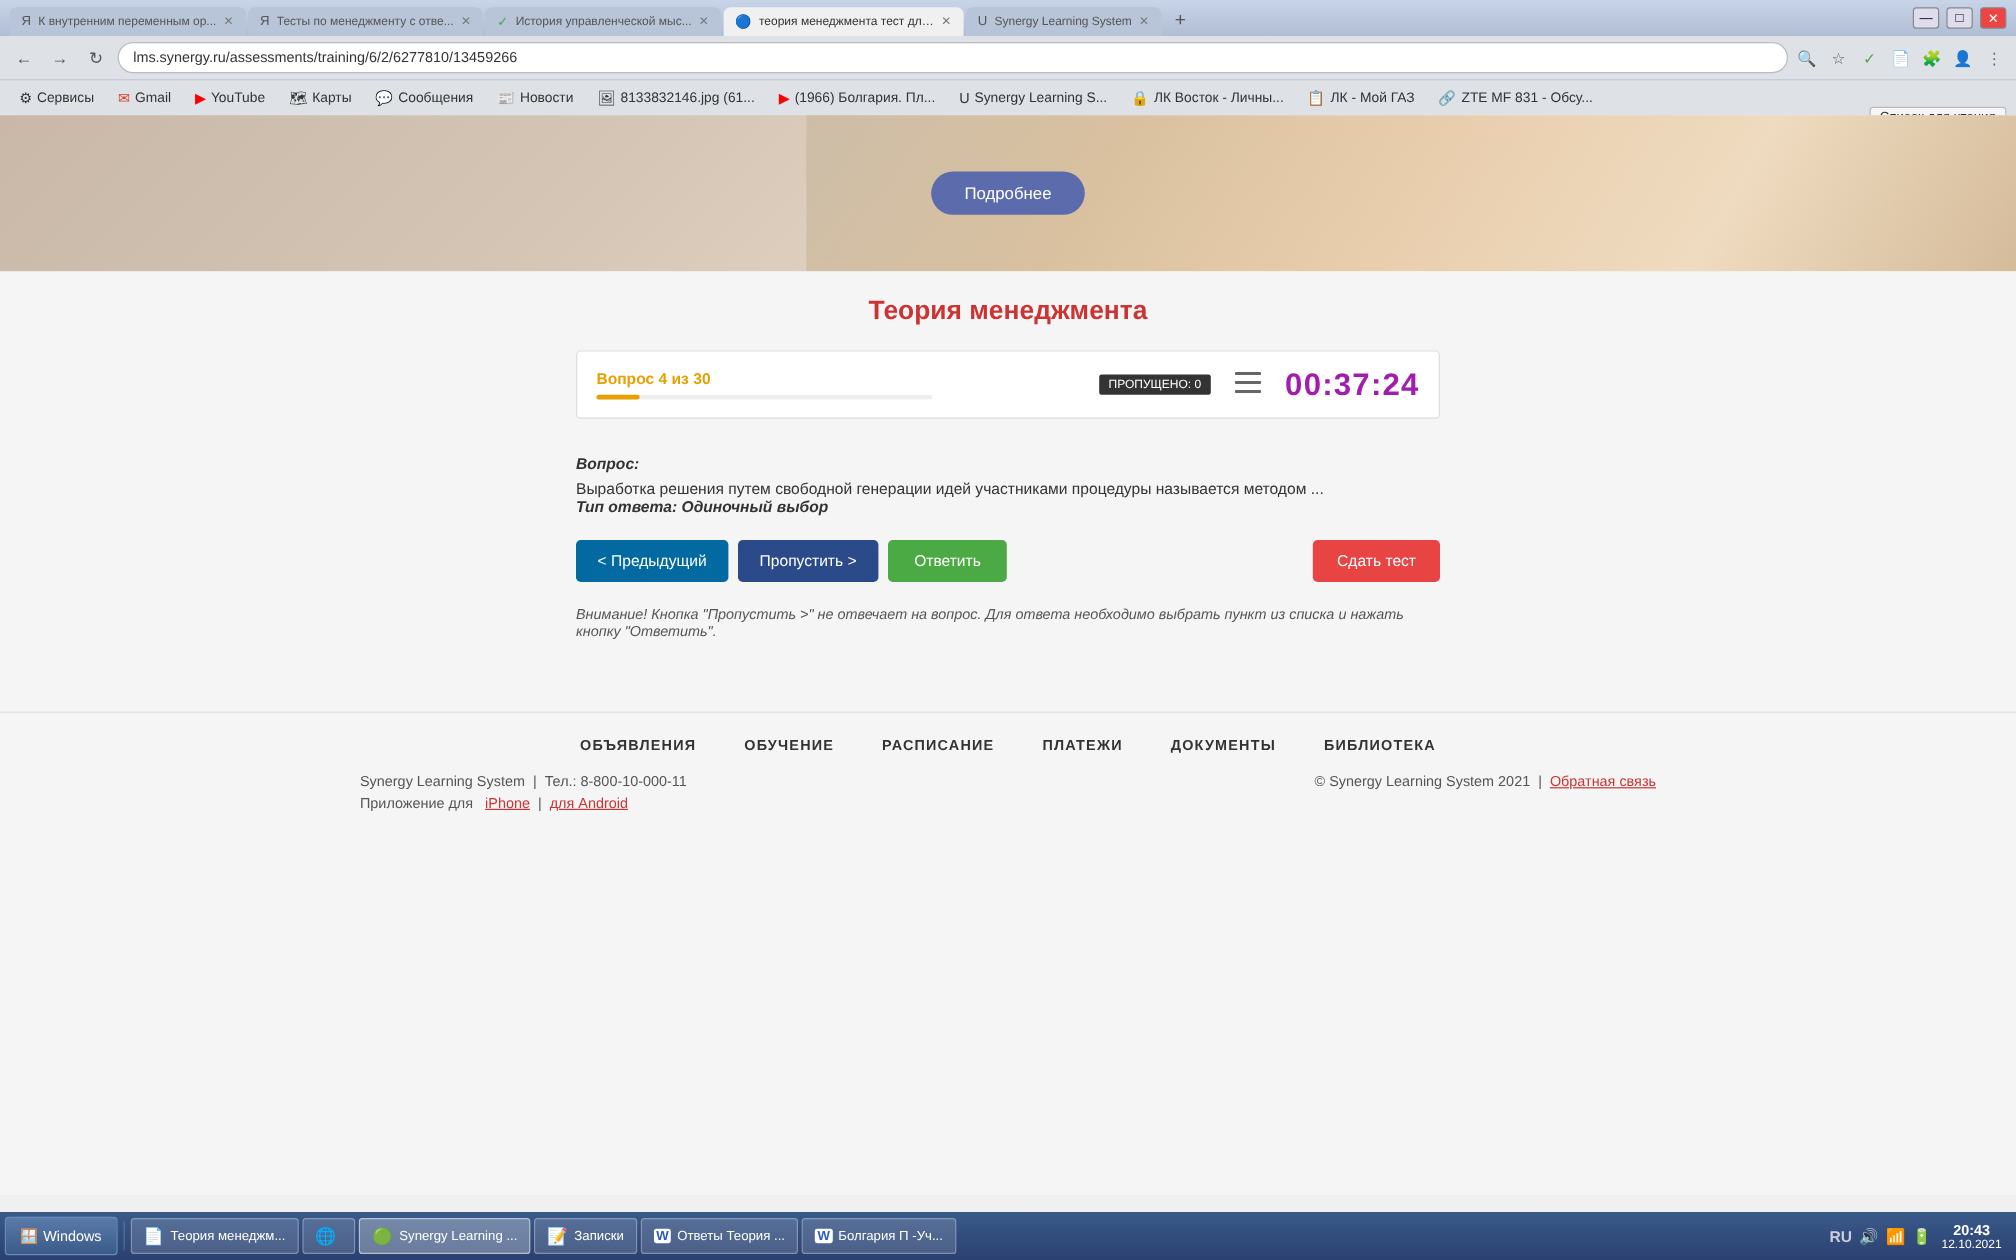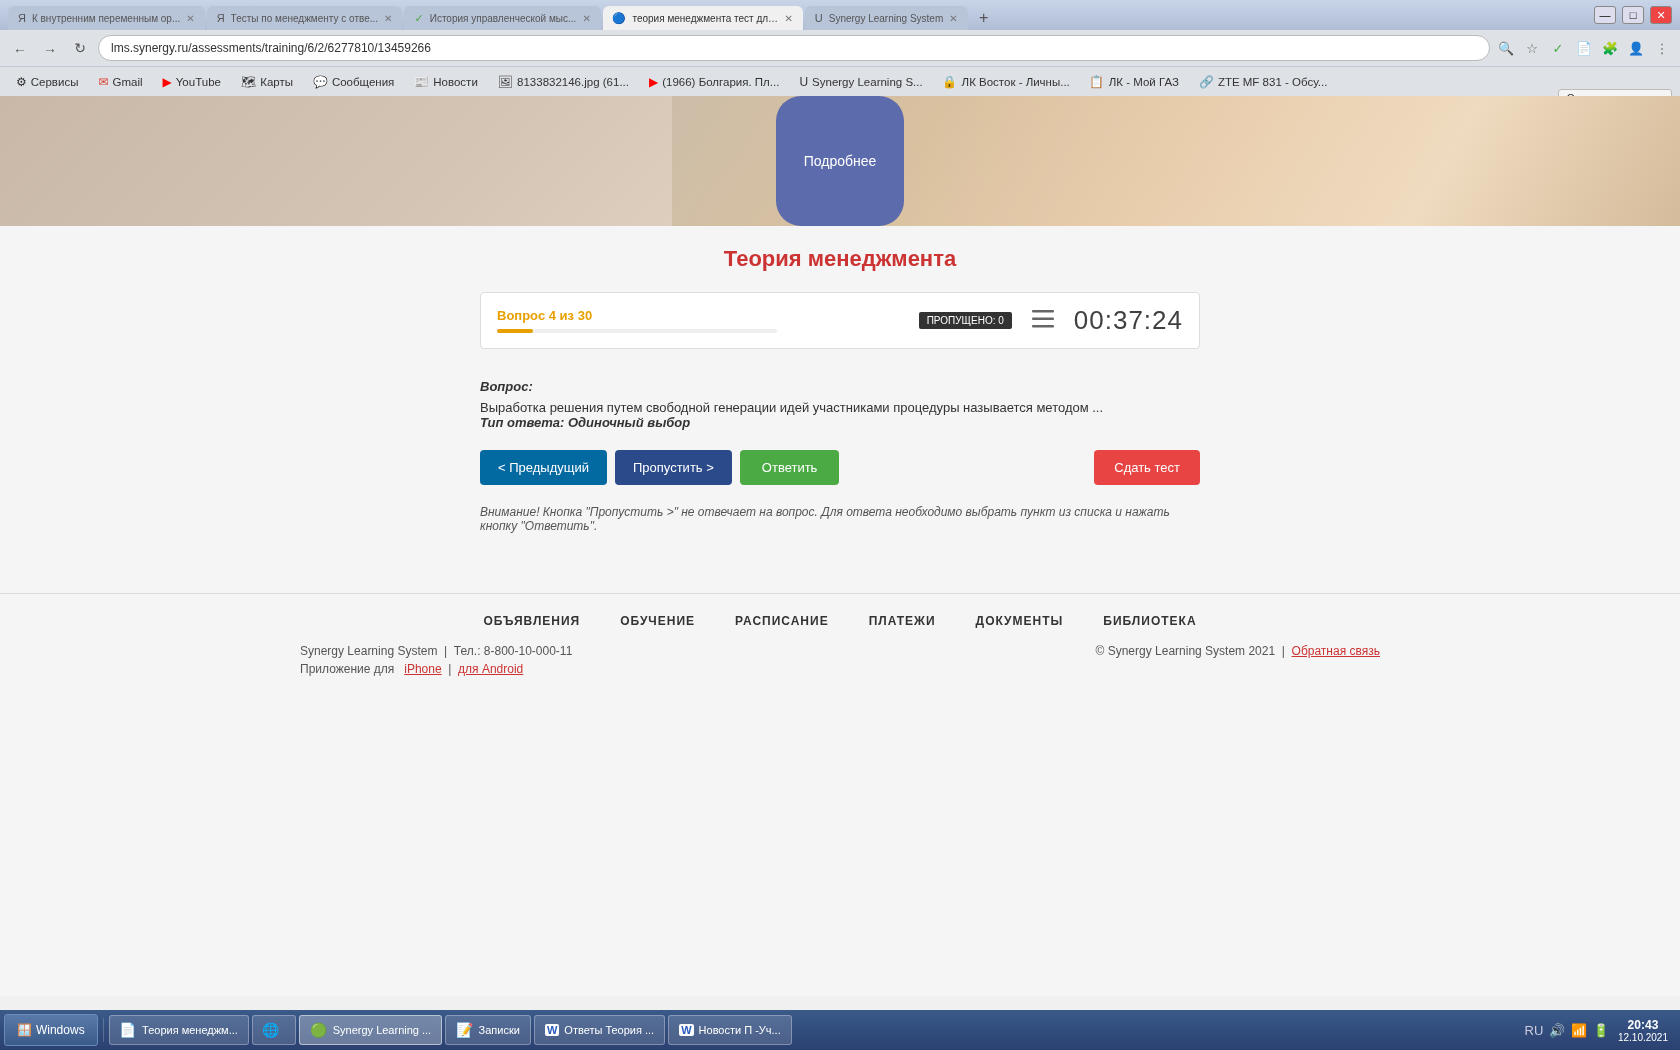--- a/index.html
+++ b/index.html
@@ -93,20 +93,21 @@
     .page-content {
       background: #f5f5f5;
       min-height: 900px;
     }
 
     
     .banner {
       background: linear-gradient(135deg, #c9b8a8 0%, #d4c5b5 30%, #e8d8c8 60%, #f0e8d8 100%);
       height: 130px;
       display: flex;
+      align-items: center;
       justify-content: center;
       position: relative;
       overflow: hidden;
     }
     .banner-btn {
       background: #5b6bab;
       color: white;
       border: none;
       border-radius: 25px;
       padding: 10px 28px;
@@ -148,21 +149,21 @@
     .progress-bar-fill { height: 4px; background: #e8a000; border-radius: 2px; }
     .skipped-badge {
       background: #333;
       color: white;
       font-size: 10px;
       padding: 3px 8px;
       border-radius: 2px;
       margin-left: 20px;
     }
     .question-menu { font-size: 22px; color: #666; cursor: pointer; margin: 0 20px; }
-    .question-timer { font-size: 26px; font-weight: 400; color: #404040; letter-spacing: 1px; }
+    .question-timer { font-size: 26px; font-weight: 700; color: #a21caf; letter-spacing: 1px; }
 
     
     .question-body { padding: 10px 0; }
     .question-prompt { font-size: 13px; font-style: italic; font-weight: bold; color: #333; margin-bottom: 6px; }
     .question-text { font-size: 13px; color: #333; }
     .answer-type { font-size: 13px; font-style: italic; color: #333; margin-bottom: 20px; }
     .answer-type span { font-weight: bold; }
 
     
     .answer-options { display: flex; flex-direction: column; gap: 8px; margin-bottom: 24px; }
@@ -301,21 +302,21 @@
       display: flex;
       align-items: center;
       gap: 8px;
       padding-right: 8px;
       color: white;
       font-size: 11px;
     }
     .taskbar-clock { text-align: center; }
     .taskbar-time { font-size: 12px; font-weight: bold; }
     .taskbar-date { font-size: 10px; }
-    .taskbar-systray { display: flex; align-items: flex-start; gap: 6px; }
+    .taskbar-systray { display: flex; align-items: flex-start; gap: 6px; font-weight: bold; }
     .tray-icon { font-size: 13px; color: #ccd; cursor: pointer; }
   </style>
 </head>
 <body>
 
 <div class="browser-chrome">
 
   <div class="title-bar">
     <div class="title-bar-tabs">
       <div class="tab inactive">
@@ -534,21 +535,21 @@
   <div class="taskbar-item">
     <span class="taskbar-icon">📝</span>
     <span>Записки</span>
   </div>
   <div class="taskbar-item">
     <span class="taskbar-icon" style="color:#2b5bbf;background:white;padding:0 2px;border-radius:2px;font-size:11px;font-weight:bold">W</span>
     <span>Ответы Теория ...</span>
   </div>
   <div class="taskbar-item">
     <span class="taskbar-icon" style="color:#2b5bbf;background:white;padding:0 2px;border-radius:2px;font-size:11px;font-weight:bold">W</span>
-    <span>Новости П -Уч...</span>
+    <span>Болгария П -Уч...</span>
   </div>
   <div class="taskbar-right">
     <div class="taskbar-systray">
       <span class="tray-icon">RU</span>
       <span class="tray-icon">🔊</span>
       <span class="tray-icon">📶</span>
       <span class="tray-icon">🔋</span>
     </div>
     <div class="taskbar-clock">
       <div class="taskbar-time">20:43</div>

